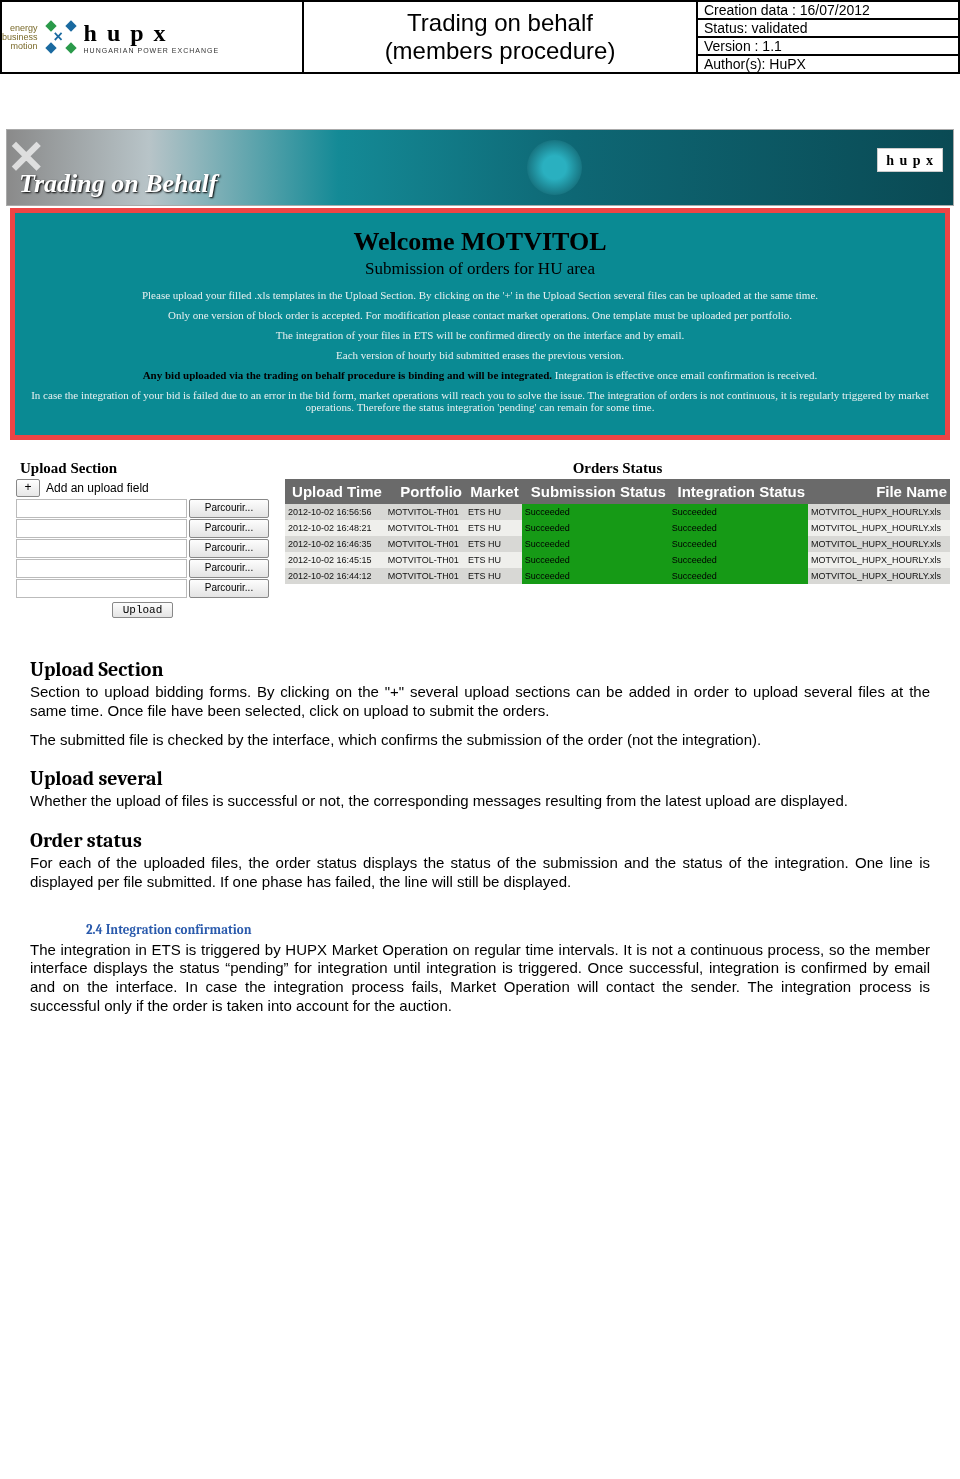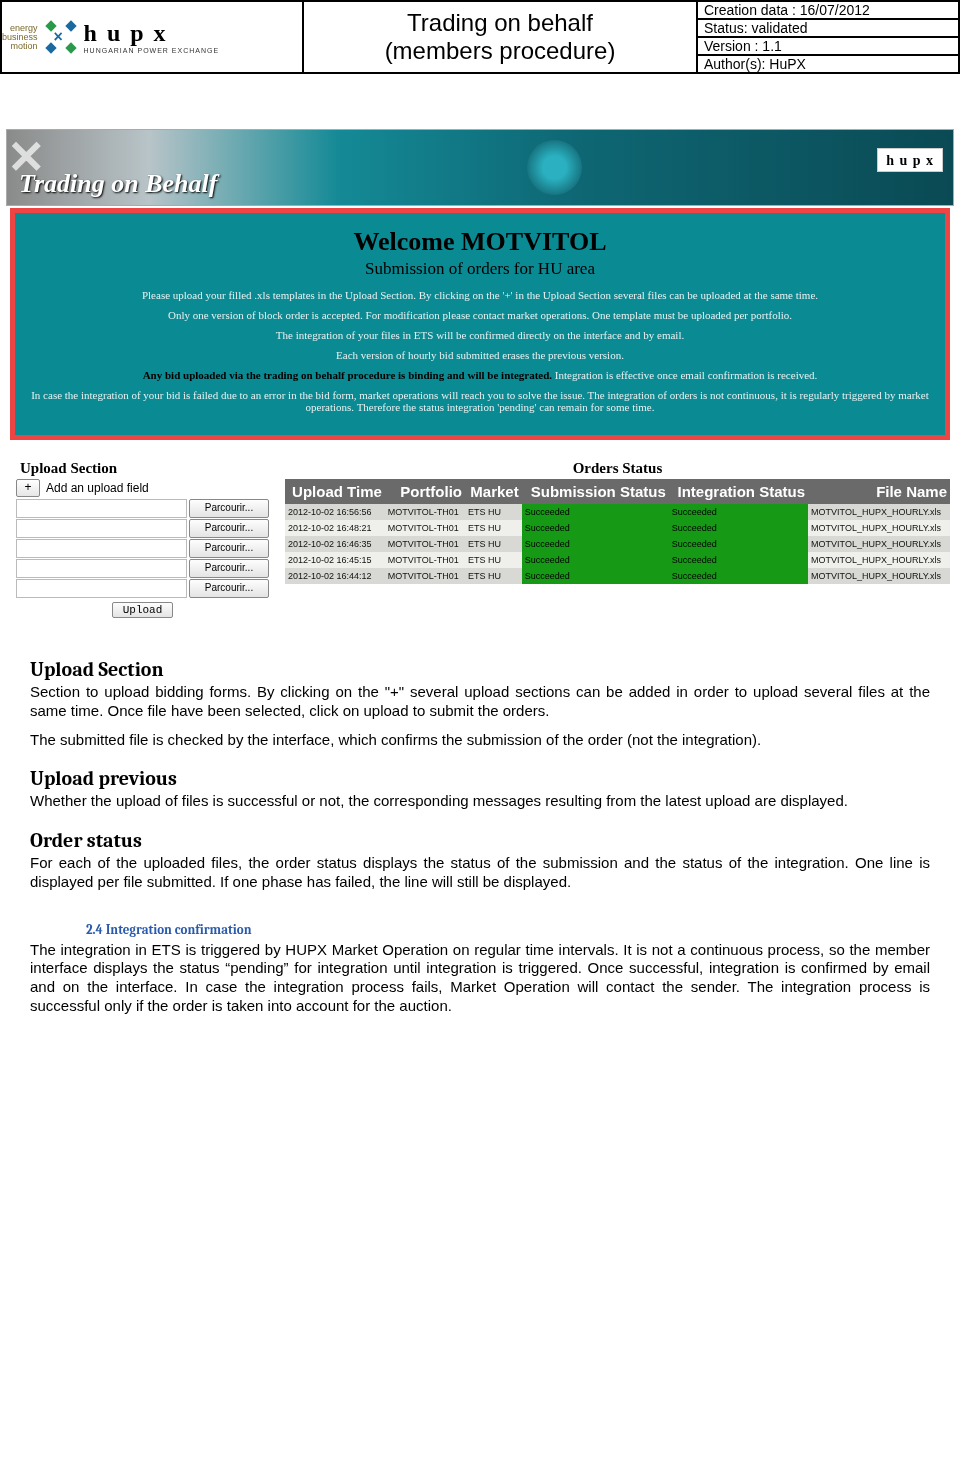--- a/index.html
+++ b/index.html
@@ -205,21 +205,21 @@
           </tbody>
     </table>
   </div>
 </div>
 
 <div class="body">
   <h3>Upload Section</h3>
   <p>Section to upload bidding forms. By clicking on the "+" several upload sections can be added in order to upload several files at the same time. Once file have been selected, click on upload to submit the orders.</p>
   <p>The submitted file is checked by the interface, which confirms the submission of the order (not the integration).</p>
 
-  <h3>Upload previous</h3>
+  <h3>Upload several</h3>
   <p>Whether the upload of files is successful or not, the corresponding messages resulting from the latest upload are displayed.</p>
 
   <h3>Order status</h3>
   <p>For each of the uploaded files, the order status displays the status of the submission and the status of the integration. One line is displayed per file submitted. If one phase has failed, the line will still be displayed.</p>
 
   <div class="sec-num">2.4   Integration confirmation</div>
   <p>The integration in ETS is triggered by HUPX Market Operation on regular time intervals. It is not a continuous process, so the member interface displays the status “pending” for integration until integration is triggered. Once successful, integration is confirmed by email and on the interface. In case the integration process fails, Market Operation will contact the sender. The integration process is successful only if the order is taken into account for the auction.</p>
 </div>
 
 </div>

